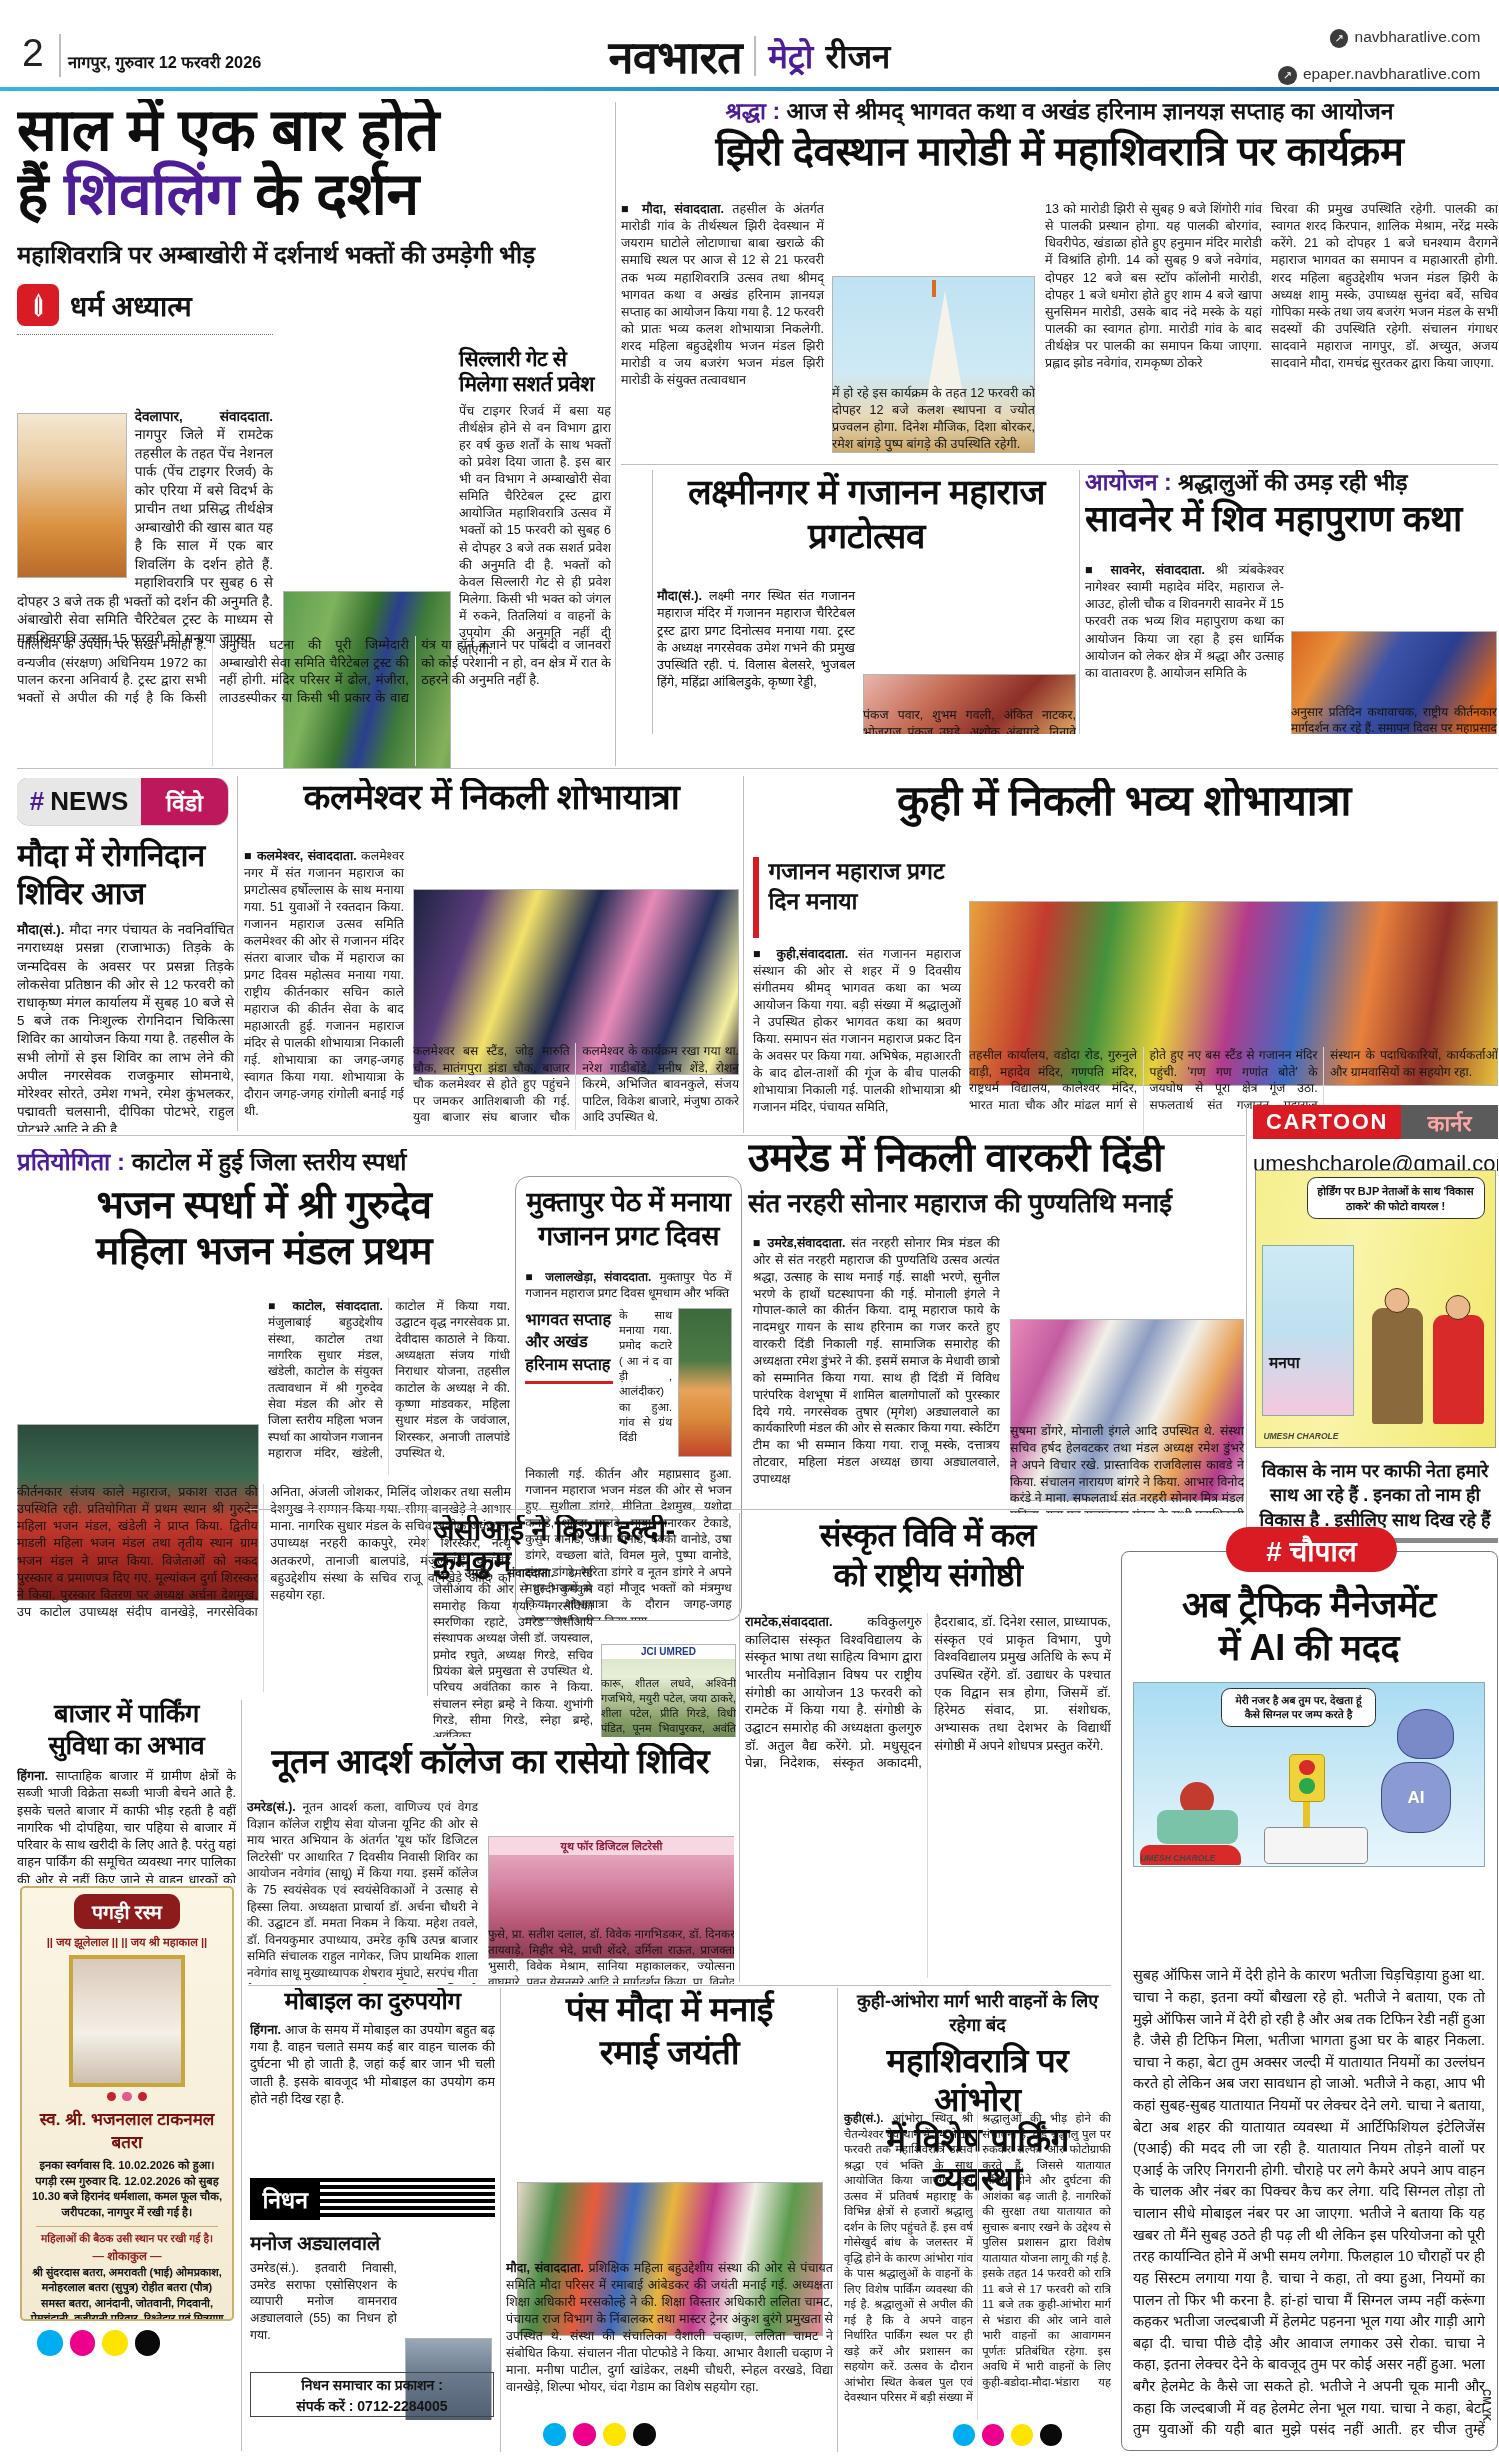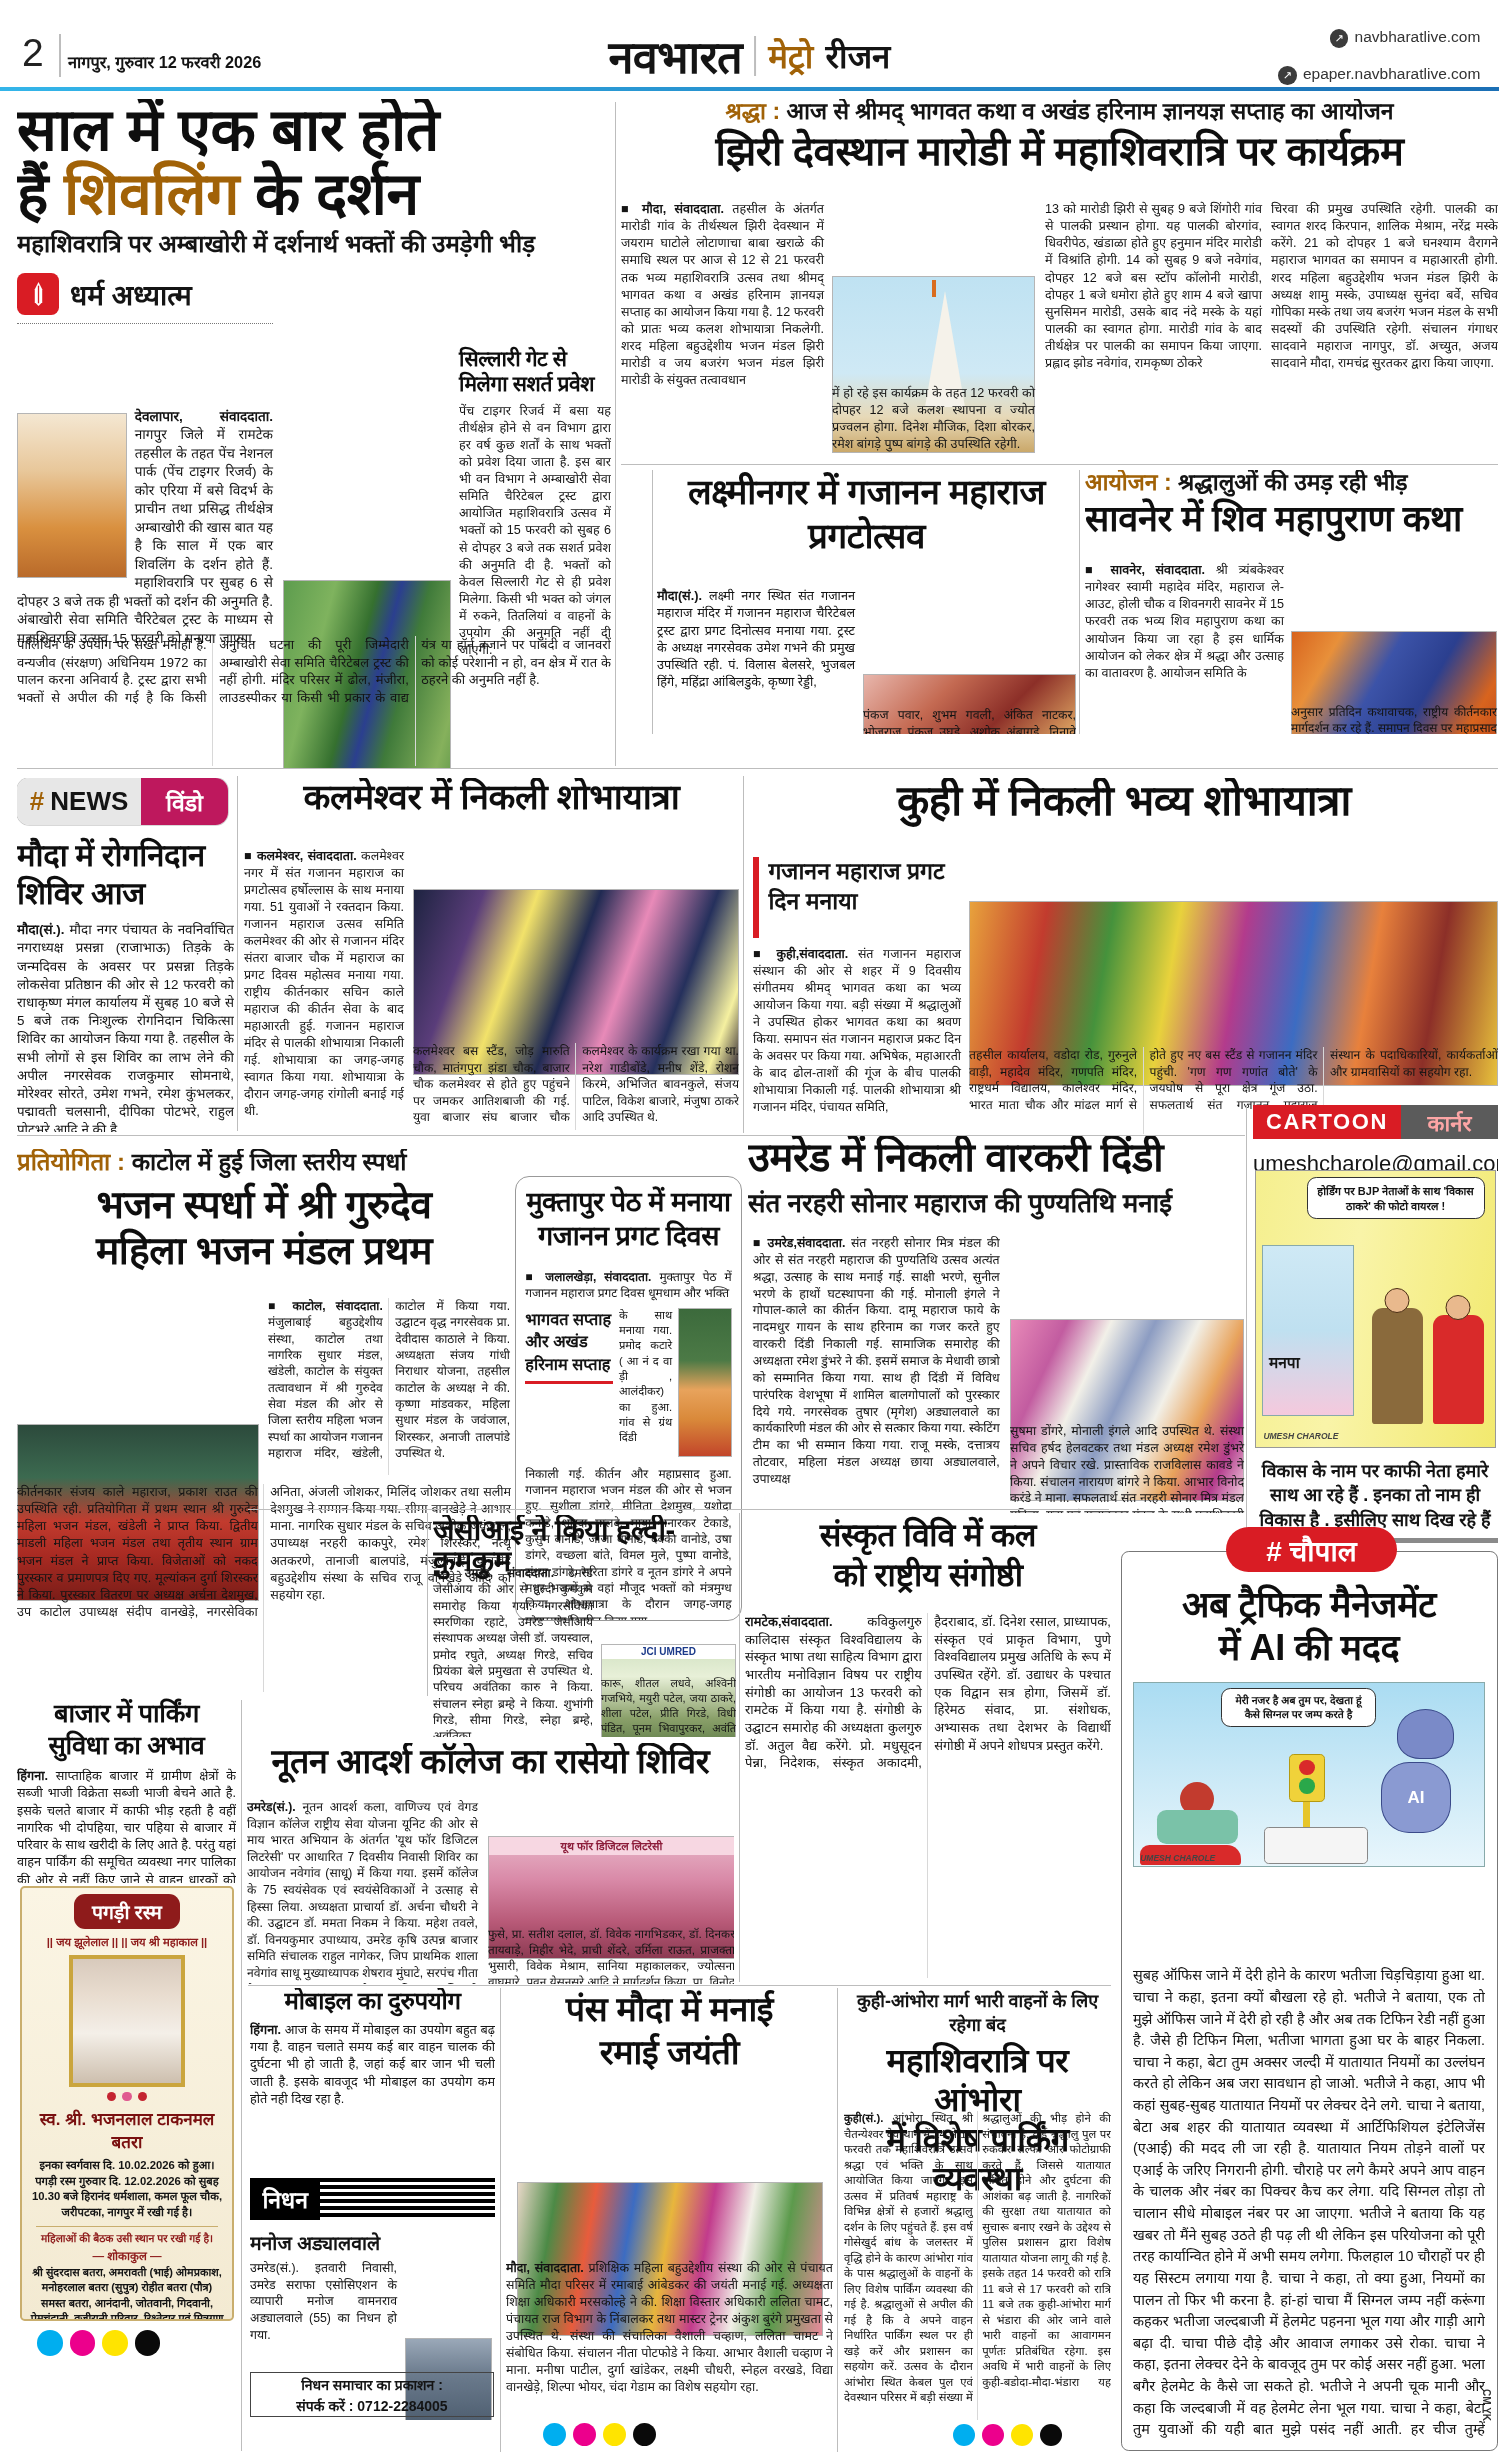--- a/index.html
+++ b/index.html
@@ -1,20 +1,20 @@
 <!DOCTYPE html>
 <html lang="hi" style="font-size:12.4px"><head>
 <meta charset="utf-8">
 <style>
 *{margin:0;padding:0;box-sizing:border-box}
 body{background:#e9e9e9;font-family:"Liberation Sans","DejaVu Sans",sans-serif}
 .page{position:relative;width:1499px;height:2462px;background:#fff;color:#141414;overflow:hidden;margin:0 auto}
 .abs{position:absolute}
 .ctr{text-align:center}
-.red{color:#a16207}
+.red{color:#4c1d95}
 .rule{background:#bdbdbd}
 .byl{font-weight:bold}
 .body{font-size:13px;line-height:1.36;text-align:justify}
 .c2{column-count:2;column-gap:12.4px;column-rule:0.8px solid #d8d8d8}
 .c3{column-count:3;column-gap:12.4px;column-rule:0.8px solid #d8d8d8}
 .hd{font-weight:900;color:#0e0e0e;line-height:1.08;letter-spacing:-0.4px}
 .kick{font-weight:800;font-size:23px;line-height:1.1}
 .ph{position:relative;border:0.8px solid #b5b5b5;overflow:hidden;background:#ddd}
 .dots .d{display:inline-block;border-radius:50%;margin-right:7px}
 .dots .d{width:25.6px;height:25.6px}
@@ -58,21 +58,21 @@
       <div><span class="ic-circ">↗</span><span>epaper.navbharatlive.com</span></div>
     </div>
     <div class="abs" style="left:0;top:87px;width:1499px;height:3.9px;background:linear-gradient(90deg,#34b5e9,#1b6fb5)"></div>
   </header>
 
   <section class="abs" style="left:17px;top:99px;width:594px;height:670px;overflow:hidden">
     <h1 class="hd" style="font-size:59px">
       <span>साल में एक बार होते</span><br>
       <span>हैं </span><span class="red">शिवलिंग</span><span> के दर्शन</span>
     </h1>
-    <div style="font-size:24px;font-weight:800;">महाशिवरात्रि पर अम्बाखोरी में दर्शनार्थ भक्तों की उमड़ेगी भीड़</div>
+    <div style="font-size:24px;font-weight:800;margin-top:11px">महाशिवरात्रि पर अम्बाखोरी में दर्शनार्थ भक्तों की उमड़ेगी भीड़</div>
     <div style="display:flex;align-items:center;gap:11px;margin-top:14px;border-bottom:1.6px dotted #777;width:256px;padding-bottom:7.8px">
       <span style="width:42px;height:42px;background:#d91c24;border-radius:7.8px;display:flex;align-items:center;justify-content:center">
         <svg width="23" height="26" viewBox="0 0 24 28">
             <path d="M12 1 L16 9 L16 23 L12 27 L8 23 L8 9 Z" fill="#fff"></path>
             <path d="M12 5 L12 24" stroke="#d91c24" stroke-width="1.4"></path>
           </svg>
       </span>
       <span style="font-size:28px;font-weight:900">धर्म अध्यात्म</span>
     </div>
     <p class="body abs" style="left:0;top:309px;width:256px;height:194px;font-size:13.6px">

